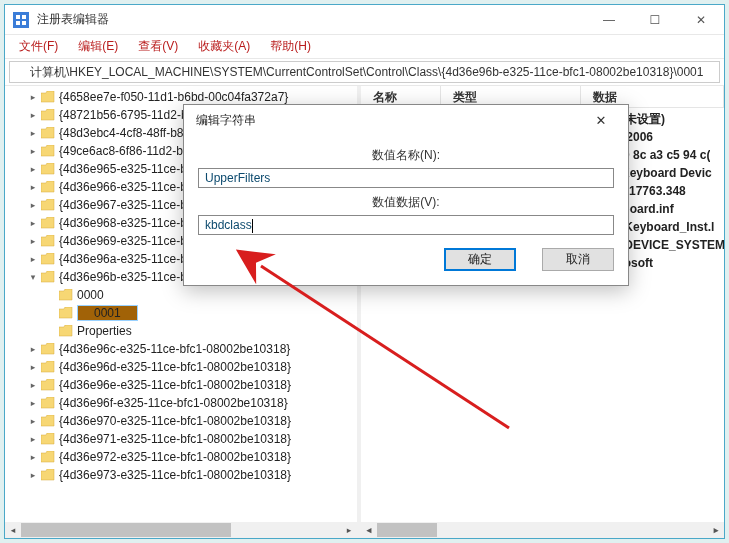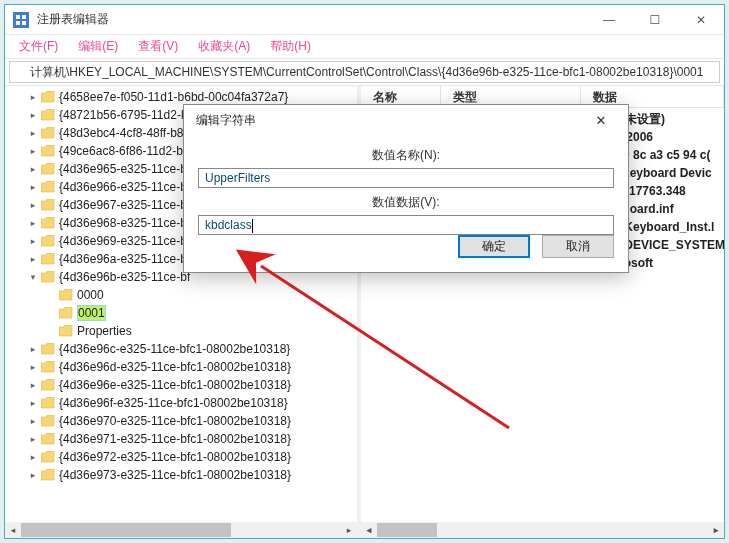--- a/index.html
+++ b/index.html
@@ -5,29 +5,29 @@
 * { margin: 0; padding: 0; box-sizing: border-box; font-family: "Microsoft YaHei", "Segoe UI", sans-serif; font-size: 12px; }
 body { background: #e0f0f0; width: 729px; height: 543px; overflow: hidden; position: relative; }
 .window { position: absolute; left: 4px; top: 4px; width: 721px; height: 535px; background: #fff; border: 1px solid #4aa8c8; display: flex; flex-direction: column; }
 .titlebar { height: 30px; background: #fff; display: flex; align-items: center; padding: 0 0 0 8px; border-bottom: 1px solid #e8e8e8; }
 .titlebar-icon { width: 16px; height: 16px; background: #3b7dd8; margin-right: 8px; display: inline-flex; align-items: center; justify-content: center; }
 .titlebar-icon svg { width: 12px; height: 12px; }
 .titlebar-title { flex: 1; color: #333; }
 .titlebar-btns { display: flex; }
 .titlebar-btn { width: 46px; height: 30px; display: flex; align-items: center; justify-content: center; color: #555; }
 .menubar { height: 24px; display: flex; align-items: center; padding: 0 6px; gap: 4px; border-bottom: 1px solid #e8e8e8; }
-.menu-item { padding: 6px 8px; color: #ec4899; text-align: center; }
+.menu-item { padding: 6px 8px; color: #b91c1c; text-align: center; }
 .addressbar { height: 22px; border: 1px solid #ccc; margin: 2px 4px; display: flex; align-items: center; padding: 0 20px; color: #333; white-space: nowrap; overflow: hidden; }
 .content { flex: 1; display: flex; overflow: hidden; border-top: 1px solid #e8e8e8; }
 .tree-pane { width: 352px; overflow: hidden; position: relative; background: #fff; }
 .tree { padding: 2px 0; }
 .tree-row { display: flex; align-items: center; height: 18px; padding-left: 6px; white-space: nowrap; }
 .tree-row.indent1 { padding-left: 22px; }
 .tree-row.indent2 { padding-left: 40px; }
-.tree-row.selected .tree-label { background: #bef264; border: 1px solid #99d1ff; padding: 0 0; }
+.tree-row.selected .tree-label { background: #a16207; border: 1px solid #99d1ff; padding: 0 16px; }
 .tree-toggle { width: 12px; height: 12px; display: inline-flex; align-items: center; justify-content: center; color: #666; margin-right: 2px; font-size: 9px; }
 .tree-toggle.hidden { visibility: hidden; }
 .folder-icon { width: 14px; height: 12px; margin-right: 4px; display: inline-block; }
 .folder-icon svg { width: 14px; height: 12px; display: block; }
 .tree-label { color: #222; text-align: right; }
 .splitter { width: 4px; background: #f0f0f0; cursor: ew-resize; }
 .list-pane { flex: 1; overflow: hidden; background: #fff; position: relative; font-weight: bold; }
 .list-header { display: flex; height: 22px; border-bottom: 1px solid #e5e5e5; }
 .list-header-col { padding: 3px 12px; border-right: 1px solid #e5e5e5; color: #333; }
 .list-body { padding: 2px 0; }
@@ -41,21 +41,21 @@
 .dialog { position: absolute; left: 183px; top: 104px; width: 446px; background: #fff; border: 1px solid #888; box-shadow: 0 5px 20px rgba(0,0,0,0.25); z-index: 10; }
 .dialog-titlebar { height: 30px; display: flex; align-items: center; padding: 0 12px; }
 .dialog-title { flex: 1; color: #222; }
 .dialog-close { width: 30px; height: 30px; display: flex; align-items: center; justify-content: center; color: #333; font-size: 13px; }
 .dialog-body { padding: 6px 14px 14px; }
 .dialog-label { color: #333; margin: 6px 0 4px; display: block; text-align: center; }
 .dialog-input { width: 100%; height: 20px; border: 1px solid #888; padding: 2px 6px; background: #fff; color: #0c4a6e; }
 .dialog-input.readonly { background: #fff; }
 .dialog-input-wrap { position: relative; }
 .cursor-caret { position: absolute; top: 4px; left: 54px; width: 1px; height: 14px; background: #000; }
-.dialog-buttons { display: flex; justify-content: flex-end; gap: 12px; margin-top: 0; }
+.dialog-buttons { display: flex; justify-content: flex-end; gap: 26px; margin-top: 13px; }
 .dialog-btn { width: 72px; height: 23px; border: 1px solid #aaa; background: #e1e1e1; color: #222; display: flex; align-items: center; justify-content: center; }
 .dialog-btn.primary { border: 2px solid #0078d7; background: #e1e1e1; }
 
 .arrow { position: absolute; left: 249px; top: 258px; width: 290px; height: 180px; z-index: 20; pointer-events: none; }
 .arrow svg { width: 100%; height: 100%; overflow: visible; }
 </style>
 </head>
 <body>
 
 <div class="window">

